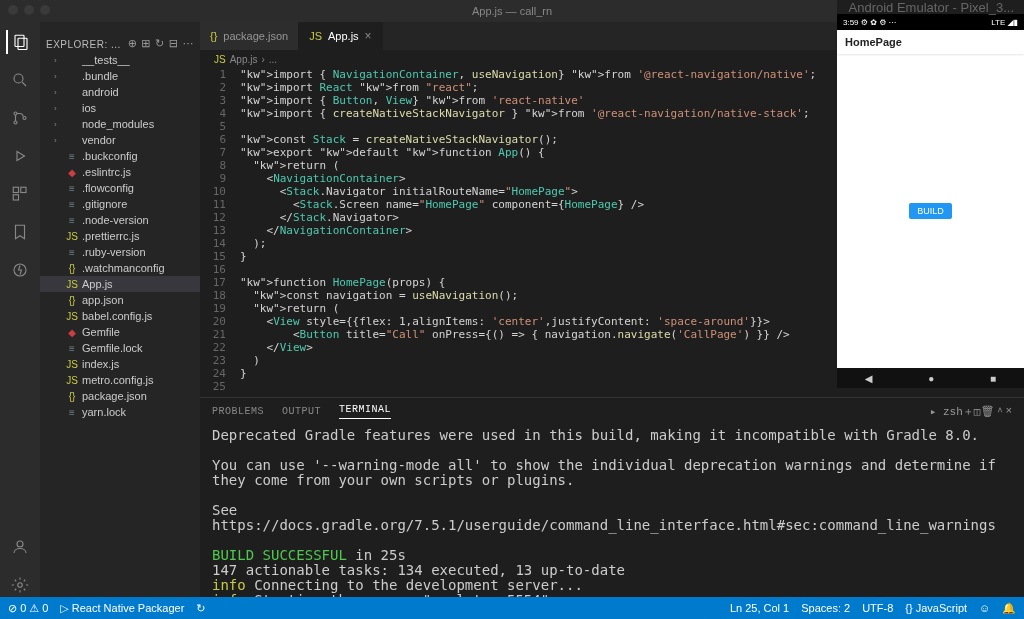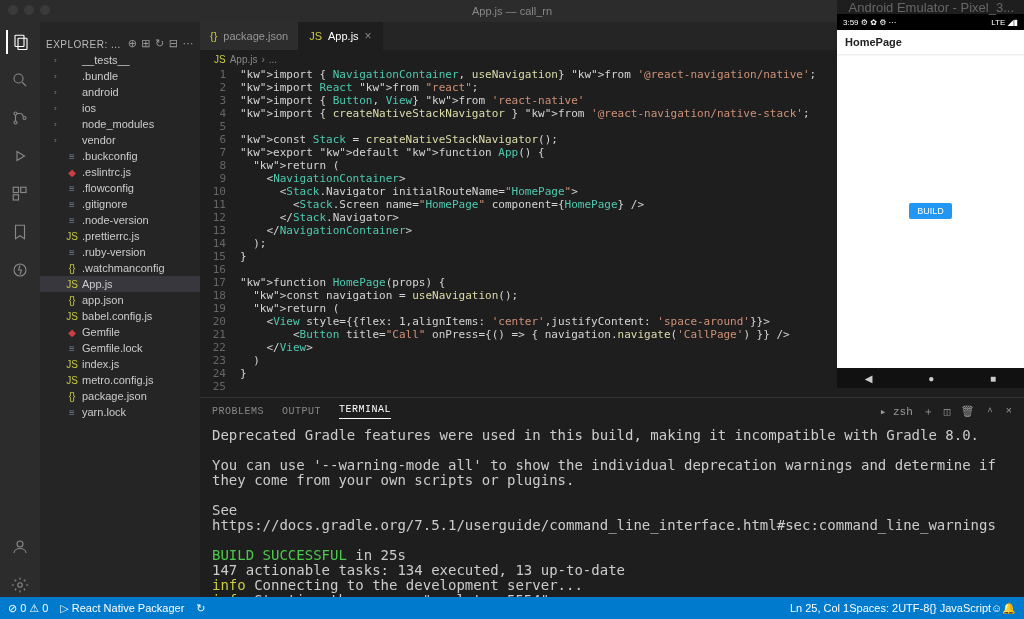--- a/index.html
+++ b/index.html
@@ -42,29 +42,29 @@
   .gutter { width: 40px; text-align: right; color: #666; padding-right: 14px; user-select: none; }
   .code-lines { flex: 1; white-space: pre; color: #d4d4d4; }
   .st { color: #ce9178; }
   .fn { color: #dcdcaa; }
   .cl { color: #4ec9b0; }
   
   .panel { height: 200px; background: #1e1e1e; border-top: 1px solid #333; display: flex; flex-direction: column; }
   .panel-tabs { height: 26px; display: flex; align-items: center; padding: 0 12px; gap: 18px; font-size: 10px; font-family: Liberation Mono, monospace; }
   .panel-tab { color: #888; cursor: pointer; letter-spacing: 0.5px; }
   .panel-tab.active { color: #fff; border-bottom: 1px solid #fff; padding-bottom: 3px; }
-  .panel-right { margin-left: auto; display: flex; gap: 10px; color: #999; font-size: 11px; align-items: center; }
+  .panel-right { margin-left: auto; display: flex; color: #999; font-size: 11px; align-items: center; }
   .panel-right span { cursor: pointer; }
   .term { flex: 1; padding: 4px 12px; font-family: Menlo, Consolas, monospace; font-size: 14px; line-height: 15px; color: #ccc; overflow: hidden; white-space: pre-wrap; }
   .term .green { color: #4ec94e; margin-top: 12px; }
   .term .yellow { color: #cbcb41; text-align: center; }
   
   .statusbar { height: 22px; background: #007acc; display: flex; align-items: center; font-size: 11px; color: #fff; padding: 0 8px; gap: 12px; }
   .statusbar .sb-item { display: flex; align-items: center; gap: 3px; cursor: pointer; }
-  .statusbar .right { margin-left: auto; display: flex; gap: 0; }
+  .statusbar .right { margin-left: auto; display: flex; gap: 12px; }
   
   .emulator { position: absolute; right: 0; top: 0; width: 187px; background: #1e1e1e; }
   .emu-header { height: 14px; font-size: 13px; color: #666; text-align: right; padding-right: 10px; }
   .emu-status { height: 16px; background: #000; display: flex; align-items: center; justify-content: space-between; padding: 0 6px; font-size: 8px; color: #fff; }
   .emu-screen { height: 338px; background: #fff; }
   .emu-appbar { height: 24px; background: #fff; display: flex; align-items: center; padding-left: 8px; font-size: 11px; font-weight: 600; color: #222; border-bottom: 0px; box-shadow: 0 1px 2px rgba(0,0,0,0.1); }
   .emu-body { height: 314px; display: flex; align-items: center; justify-content: center; }
   .emu-button { background: #2196f3; color: #fff; font-size: 9px; padding: 3px 8px; border-radius: 2px; cursor: pointer; }
   .emu-nav { height: 20px; background: #111; display: flex; align-items: center; justify-content: space-around; color: #ccc; font-size: 10px; }
   .emu-nav span { cursor: pointer; }

